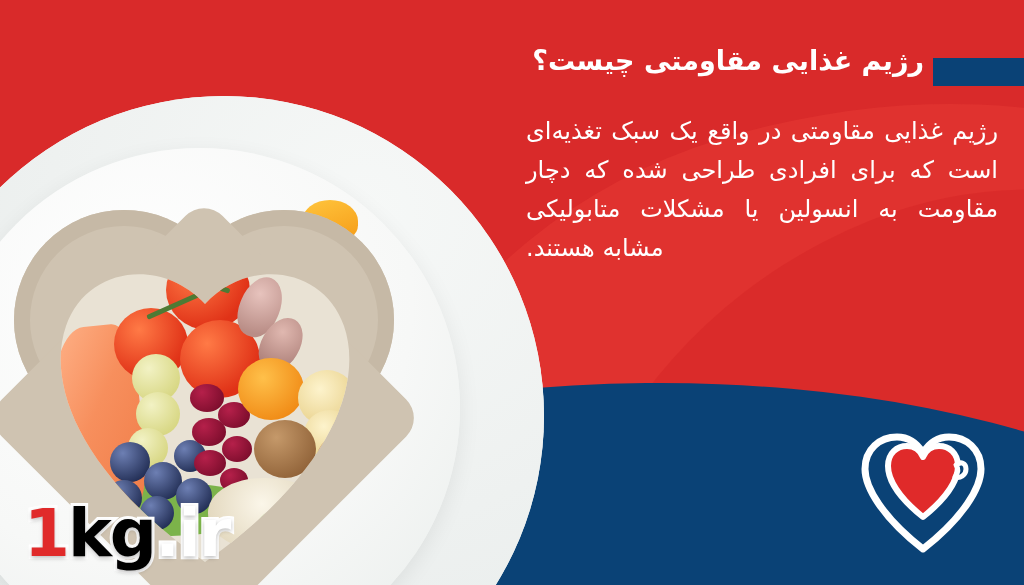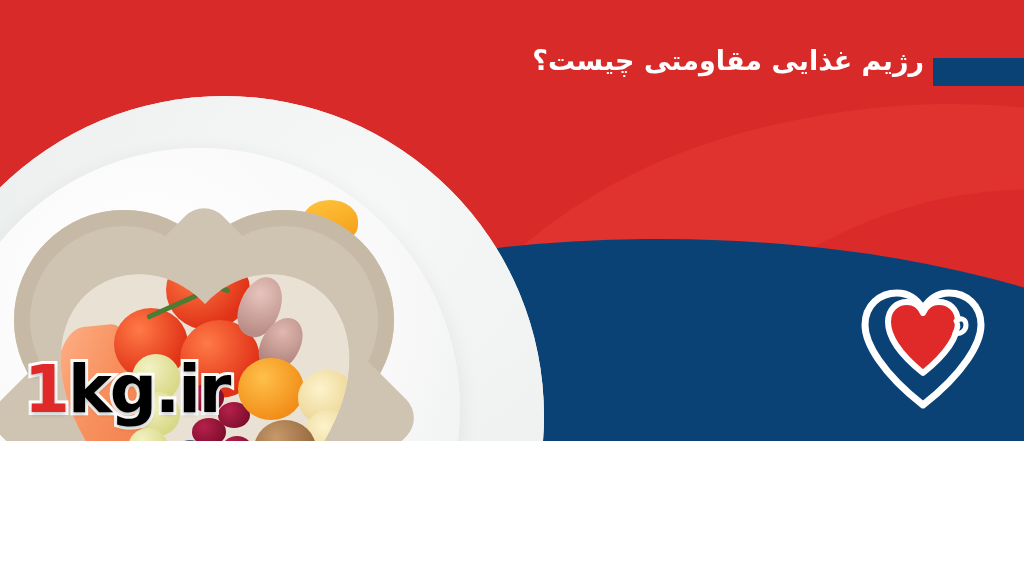--- a/index.html
+++ b/index.html
@@ -6,21 +6,21 @@
   html, body {
     margin: 0;
     padding: 0;
     background: #ffffff;
   }
   * { box-sizing: border-box; }
 
   .banner {
     position: relative;
     width: 1024px;
-    height: 441px;
+    height: 585px;
     overflow: hidden;
     background: #d92a2a;
     font-family: "DejaVu Sans", "Liberation Sans", sans-serif;
   }
 
   
   .bg-red {
     position: absolute;
     inset: 0;
     background: #d92a2a;
@@ -202,21 +202,21 @@
     line-height: 1;
     white-space: nowrap;
   }
   .wordmark span {
     -webkit-text-stroke: 6px #ffffff;
     paint-order: stroke fill;
     text-shadow: 0 2px 4px rgba(0,0,0,.25);
   }
   .wm-1  { color: #e02a2a; }
   .wm-kg { color: #000000; }
-  .wm-ir { color: #000000; }
+  .wm-ir { color: #ffffff; }
 </style>
 </head>
 <body>
 
 <div class="banner">
 
   <div class="bg-red"></div>
   <div class="bg-sheen"></div>
   <div class="bg-sheen2"></div>
   <div class="bg-navy-band"></div>
@@ -279,20 +279,21 @@
 
           <div class="food oats" style="left:168px; top:244px; width:120px; height:74px; border-radius:46% 52% 46% 52%;"></div>
         </div>
       </div>
     </div>
   </div>
 
   <div class="headline">رژیم غذایی مقاومتی چیست؟</div>
   <div class="headline-accent"></div>
 
+  <div class="body-copy">رژیم غذایی مقاومتی در واقع یک سبک تغذیه‌ای است که برای افرادی طراحی شده که دچار مقاومت به انسولین یا مشکلات متابولیکی مشابه هستند.</div>
 
   <div class="heart-mark">
     <svg viewBox="0 0 126 122" xmlns="http://www.w3.org/2000/svg" aria-hidden="true">
 
       <path d="M63 118 C 22 86 5 56 5 38 C 5 18 20 6 37 6 C 48 6 57 12 63 22 C 69 12 78 6 89 6 C 106 6 121 18 121 38 C 121 56 104 86 63 118 Z" fill="#0a4276" stroke="#ffffff" stroke-width="7" stroke-linejoin="round"></path>
 
       <path d="M63 86 C 38 66 28 48 28 35 C 28 22 37 15 47 15 C 54 15 60 19 63 26 C 66 19 72 15 79 15 C 89 15 98 22 98 35 C 98 48 88 66 63 86 Z" fill="#e02a2a" stroke="#ffffff" stroke-width="6" stroke-linejoin="round"></path>
 
       <path d="M96 34 C 101 30 106 32 106 38 C 106 44 100 48 95 46 C 98 42 99 38 96 34 Z" fill="#0a4276" stroke="#ffffff" stroke-width="5" stroke-linejoin="round"></path>
     </svg>

